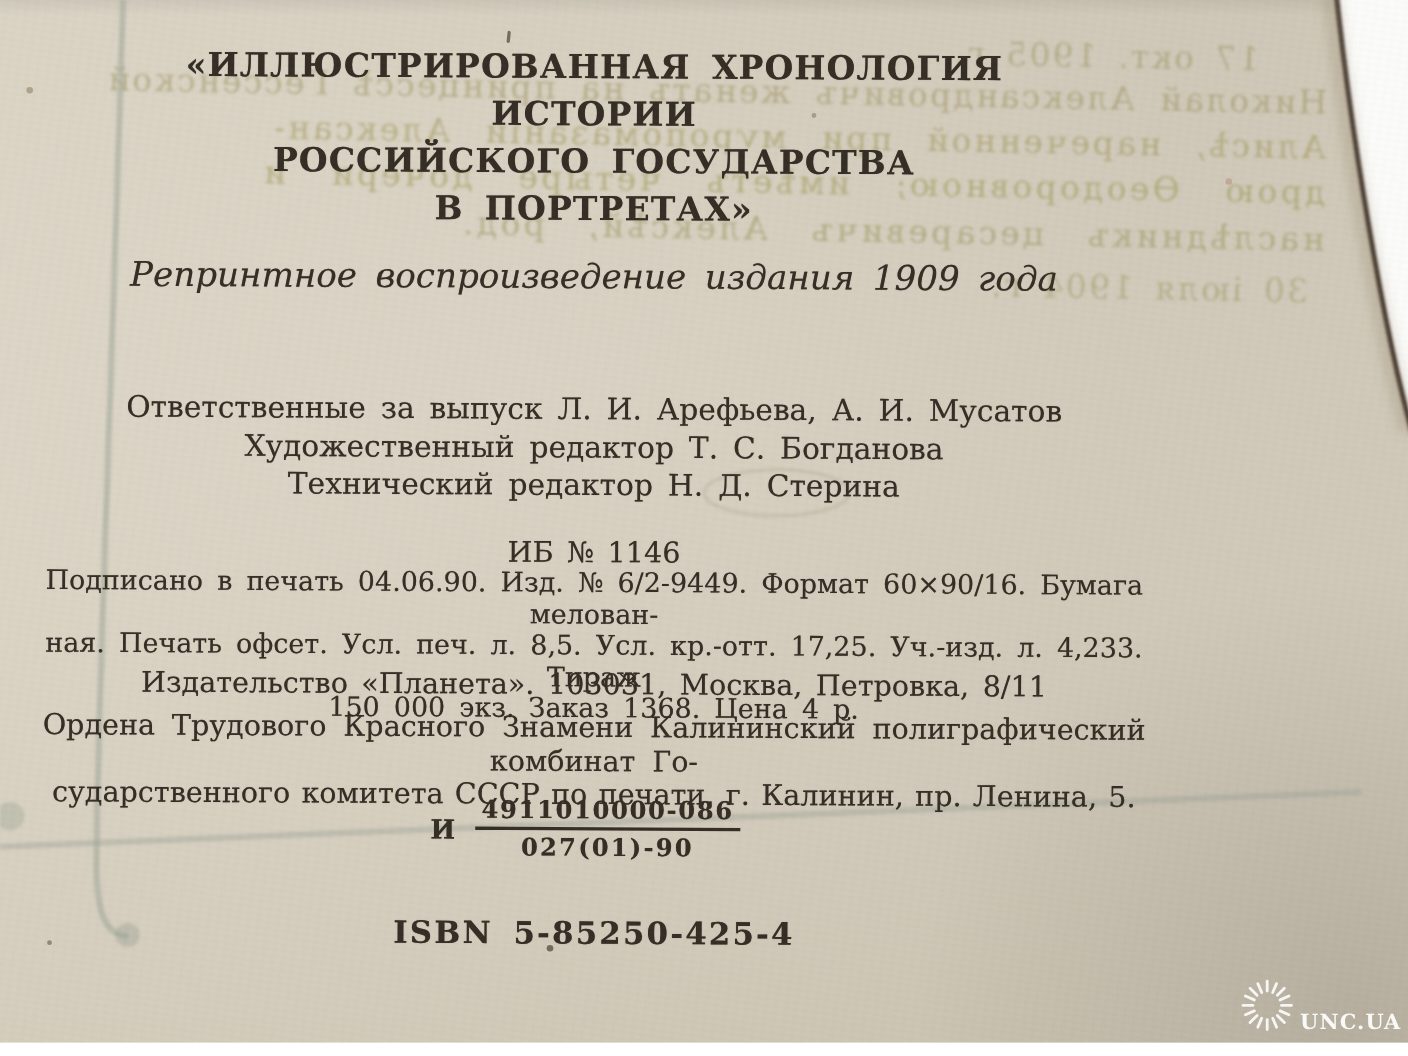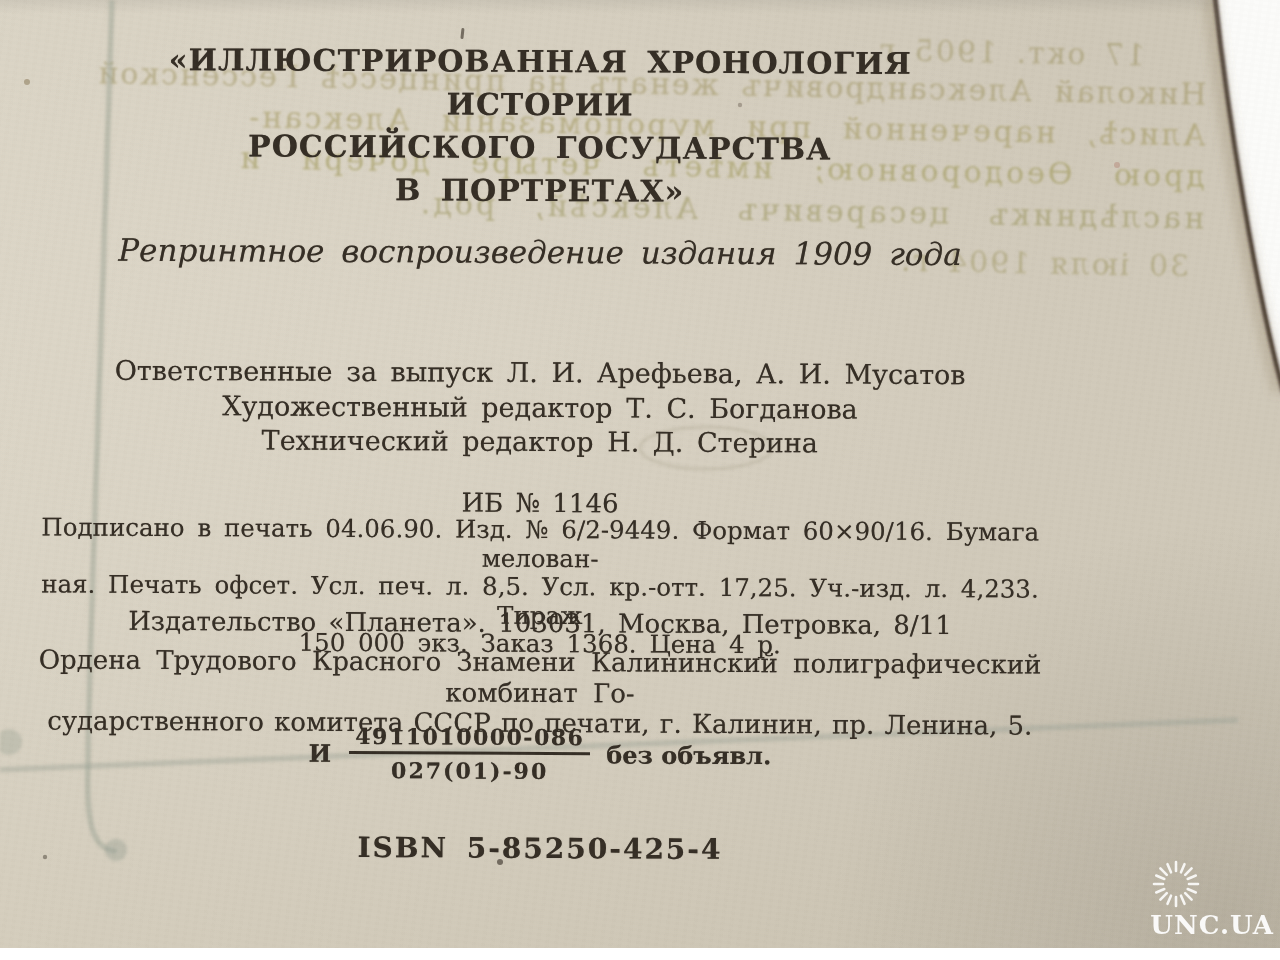--- a/index.html
+++ b/index.html
@@ -37,23 +37,23 @@
   .printer .l2{word-spacing:2px;}
   .codes{top:724px;display:flex;justify-content:center;align-items:center;
     font-weight:700;font-size:24px;}
   .codes .frac{margin:0 16px 0 18px;text-align:center;}
   .codes .frac .num{font-size:22px;letter-spacing:1.5px;padding:0 6px 2px;}
   .codes .frac .den{font-size:22px;letter-spacing:2px;border-top:3px solid #352e25;padding:3px 6px 0;}
   .isbn{top:832px;font-size:28px;font-weight:700;letter-spacing:2px;word-spacing:7px;}
   .blk{position:absolute;left:0;right:0;}
   
   .edge-svg,.speck-svg{position:absolute;inset:0;pointer-events:none;}
-  .watermark{position:absolute;right:6px;bottom:8px;display:flex;align-items:flex-start;
-    color:rgba(255,255,255,.92);font-weight:700;font-size:26px;letter-spacing:1px;
-    font-family:"DejaVu Serif","Liberation Serif",serif;flex-direction:column;}
+  .watermark{position:absolute;right:6px;bottom:8px;display:flex;align-items:flex-end;
+    color:rgba(255,255,255,.92);font-weight:700;font-size:19px;letter-spacing:1px;
+    font-family:"DejaVu Serif","Liberation Serif",serif;}
   .watermark .wm-icon{margin-right:4px;opacity:.92;}
 </style>
 </head>
 <body>
 
 <div id="stage">
 
   <div class="ghost">
     <div class="gl" style="top:28px;padding-left:62px;word-spacing:6px;letter-spacing:2px;color:rgba(150,140,86,.48)">17 окт. 1905 г.</div>
     <div class="gl" style="top:66px;word-spacing:9px;letter-spacing:2px;">Николай Александровичъ женатъ на принцессѣ Гессенской</div>
@@ -100,21 +100,20 @@
     <div class="l1">Ордена Трудового Красного Знамени Калининский полиграфический комбинат Го-</div>
     <div class="l2">сударственного комитета СССР по печати, г. Калинин, пр. Ленина, 5.</div>
   </div>
 
   <div class="col blk codes">
     <span>И</span>
     <span class="frac">
       <div class="num">4911010000-086</div>
       <div class="den">027(01)-90</div>
     </span>
-    <span>без объявл.</span>
   </div>
 
   <div class="col blk isbn">ISBN 5-85250-425-4</div>
 
   <svg class="edge-svg" width="1280" height="960" viewBox="0 0 1280 960">
     <defs>
       <filter id="soft" x="-50%" y="-50%" width="200%" height="200%">
         <feGaussianBlur stdDeviation="5"></feGaussianBlur>
       </filter>
       <filter id="soft2" x="-50%" y="-50%" width="200%" height="200%">

